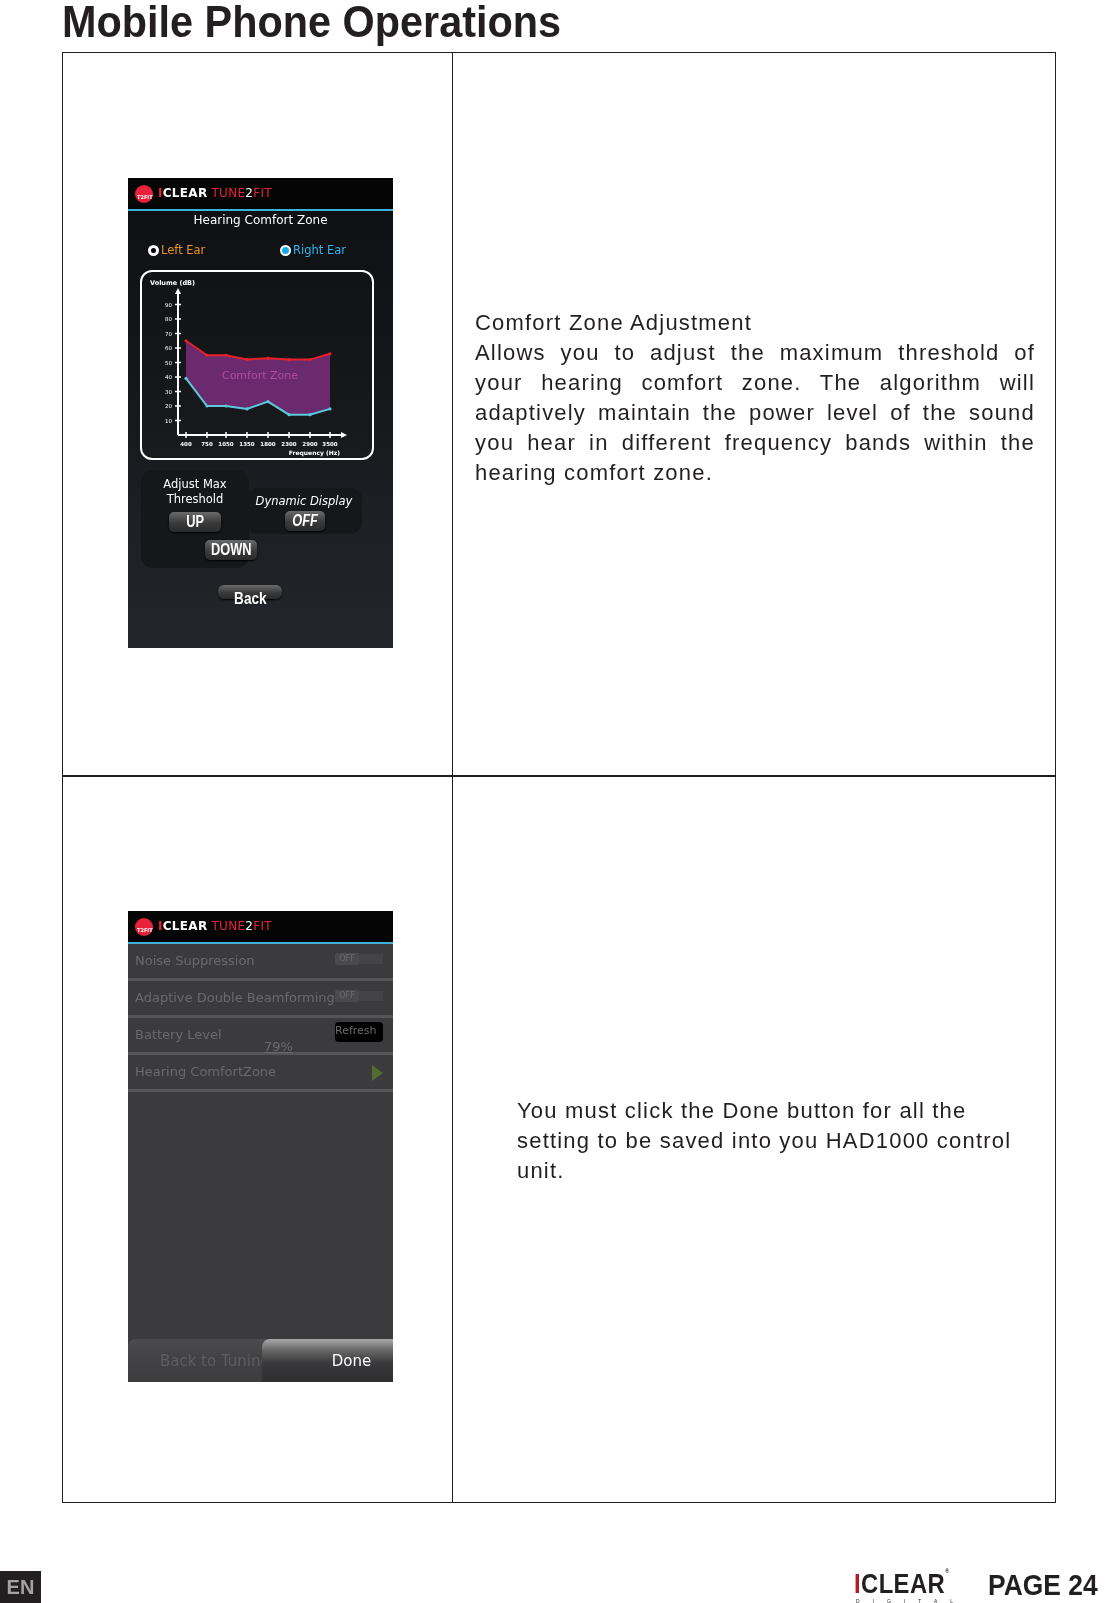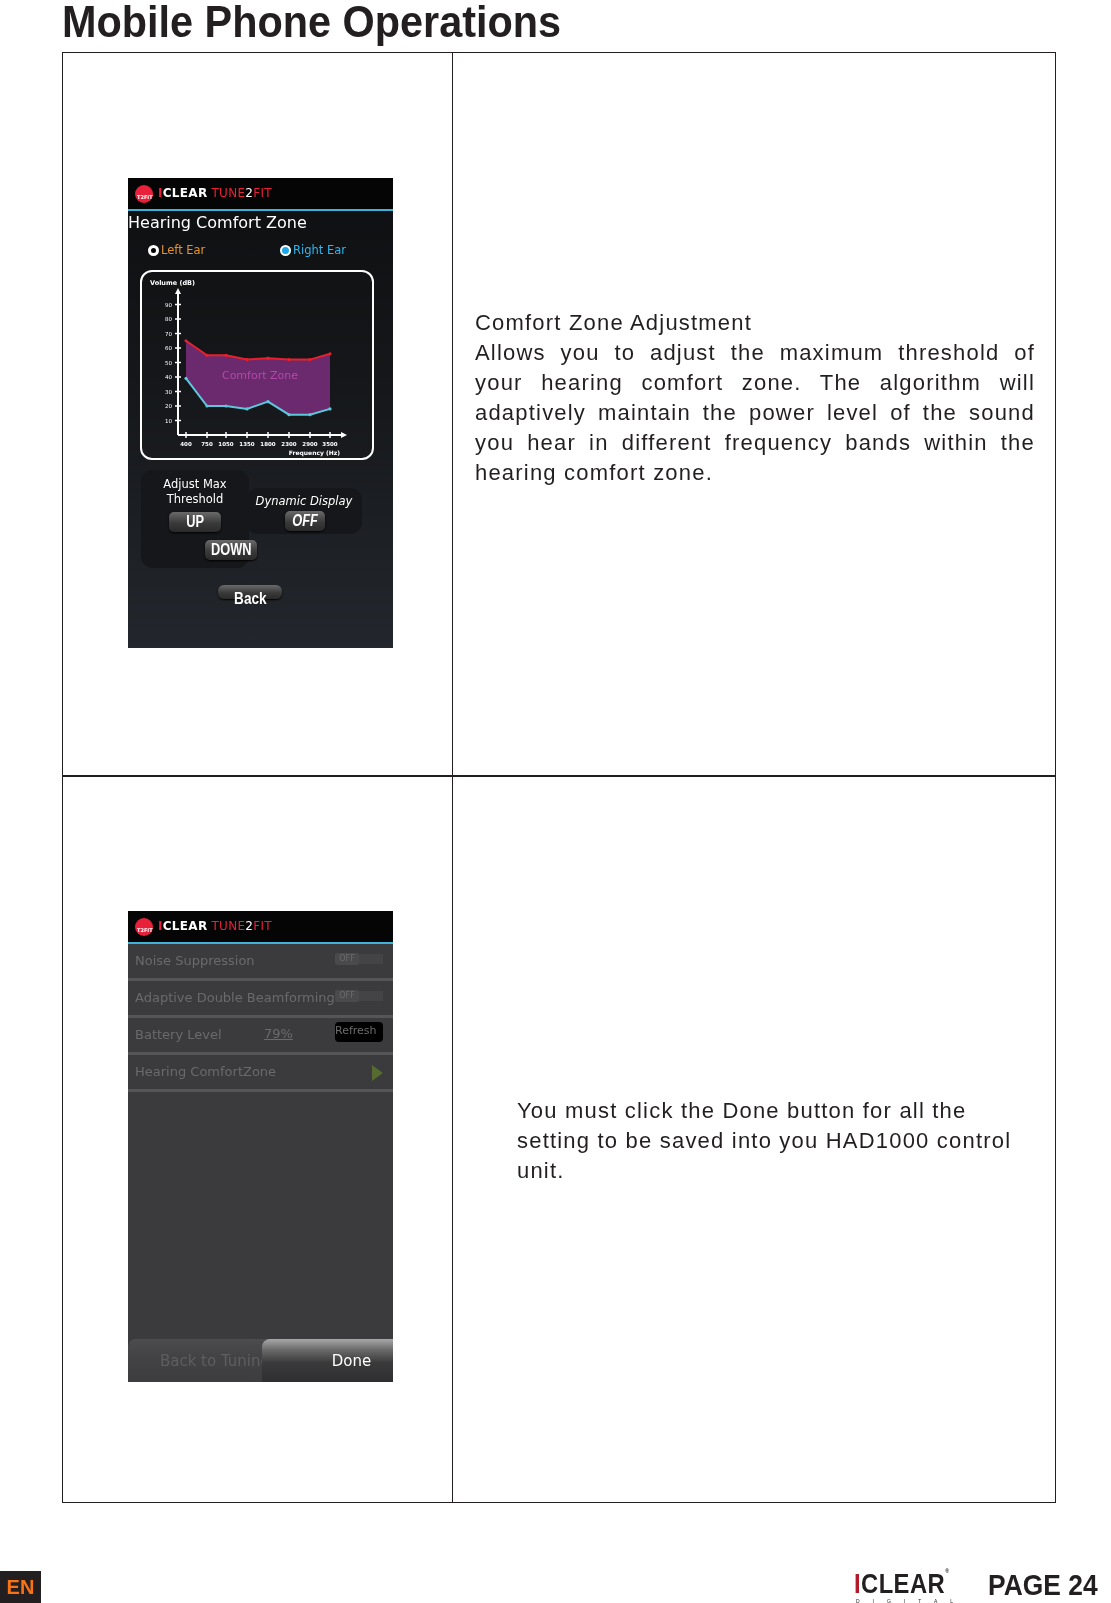--- a/index.html
+++ b/index.html
@@ -17,49 +17,49 @@
   .phone { position:absolute; left:128px; width:265px; overflow:hidden; font-family:"DejaVu Sans", sans-serif; }
   .p1 { top:178px; height:470px; background:linear-gradient(#0e0f11 0%, #15171a 45%, #23272d 100%); }
   .p2 { top:911px; height:471px; background:#3b3b3d; }
   .appbar { position:absolute; left:0; top:0; width:100%; height:31px; background:#050505; border-bottom:2px solid #3fb2dc; }
   .applogo { position:absolute; left:7px; top:7px; width:18px; height:18px; border-radius:50%; background:#e8203a; }
   .applogo span { position:absolute; left:2px; top:9px; font-size:5px; color:#fff; font-weight:bold; }
   .appname { position:absolute; left:30px; top:8px; font-size:12px; font-weight:bold; color:#fff; letter-spacing:0.3px; }
   .appname .bar { color:#e8203a; }
   .appname .t2 { color:#e8203a; font-weight:normal; margin-left:4px; }
   .appname .two { color:#fff; font-weight:normal; }
-  .p1 .title { position:absolute; left:0; width:100%; top:35px; color:#fff; font-size:16px; }
+  .p1 .title { position:absolute; left:0; width:100%; top:35px; text-align:center; color:#fff; font-size:12px; }
   .radio { position:absolute; top:65px; font-size:11.5px; }
   .radio .dot { display:inline-block; width:11px; height:11px; border-radius:50%; vertical-align:middle; margin-right:2px; box-sizing:border-box; }
   .radio-left { left:20px; color:#e3932b; }
   .radio-left .dot { background:#000; border:3px solid #fff; }
   .radio-right { left:152px; color:#2fb6ee; }
   .radio-right .dot { background:#1aa8e8; border:2px solid #fff; }
   .chartbox { position:absolute; left:12px; top:92px; width:234px; height:190px; border:2px solid #fff; border-radius:12px; box-sizing:border-box; }
   .chartbox svg { position:absolute; left:-2px; top:-2px; }
   .panel { position:absolute; background:#15171a; border-radius:12px; }
   .panel-adj { left:13px; top:292px; width:108px; height:98px; }
   .panel-dyn { left:118px; top:310px; width:116px; height:46px;font-style:italic; }
   .panel-label { position:absolute; width:100%; text-align:center; color:#fff; font-size:11.5px; line-height:15px; }
   .btn { position:absolute; height:20px; border-radius:5px; background:linear-gradient(#6a6a6a, #3a3a3a 55%, #2a2a2a); color:#fff; font-family:"Liberation Sans", sans-serif; font-weight:bold; font-size:16px; text-align:center; line-height:20px; box-shadow:0 1px 2px #000; transform-origin:center; }
   .btn span { display:inline-block; transform:scaleX(0.8); }
   .back-btn { left:90px; top:407px; width:64px; height:14px; line-height:27px; font-size:17px; border-radius:6px; }
 
   .row { position:absolute; left:0; width:100%; height:34px; border-bottom:3px solid #555557; color:#6a6a6c; font-size:13px; }
   .row .lbl { position:absolute; left:7px; top:9px; }
-  .row .val { position:absolute; left:136px; top:8px;text-decoration:underline; }
+  .row .val { position:absolute; left:136px; top:21px;text-decoration:underline; }
   .toggle { position:absolute; right:10px; top:10px; width:48px; height:10px; background:#444446; }
   .toggle .knob { position:absolute; left:0; top:-1px; width:24px; height:12px; background:#4a4a4c; border-radius:2px; font-size:8px; color:#6b6b6d; line-height:12px; text-align:center; }
   .refresh { position:absolute; right:10px; top:4px; width:48px; height:20px; border-radius:4px; background:#000000; color:#6b6b6d; font-size:11px; text-align:left; line-height:18px; }
   .arrow { position:absolute; right:10px; top:10px; width:0; height:0; border-top:8px solid transparent; border-bottom:8px solid transparent; border-left:11px solid #556b2f; }
   .tab { position:absolute; top:428px; height:43px; border-radius:8px 8px 0 0; font-size:15px; text-align:center; line-height:45px;padding-left:24px; }
   .tab-back { left:0; width:126px; background:linear-gradient(#4c4c4e, #434345 40%, #3d3d3f); color:#5e5e60; }
   .tab-done { left:134px; width:131px; background:linear-gradient(#a8a8a8 0%, #6a6a6a 25%, #3a3a3c 55%, #2e2e30); color:#fff; }
 
-  .footer-en { position:absolute; left:0; top:1571px; width:41px; height:32px; background:#231f20; color:#f97316; font-weight:bold; font-size:20px; text-align:center; line-height:32px; }
+  .footer-en { position:absolute; left:0; top:1571px; width:41px; height:32px; background:#231f20; color:#a3a3a3; font-weight:bold; font-size:20px; text-align:center; line-height:32px; }
   .footer-logo { position:absolute; left:854px; top:1568px; }
   .footer-logo .brand { font-weight:bold; font-size:28px; letter-spacing:0.5px; color:#231f20; transform:scaleX(0.85); transform-origin:left; display:inline-block; }
   .footer-logo .brand .i { color:#b31b2a; }
   .footer-logo .brand sup { font-size:6px; vertical-align:top; }
   .footer-logo .sub { position:absolute; left:2px; top:30px; font-size:5px; letter-spacing:13px; color:#231f20; white-space:nowrap; }
   .footer-page { position:absolute; left:988px; top:1568px; font-weight:bold; font-size:30px; color:#231f20; transform:scaleX(0.88); transform-origin:left; white-space:nowrap; }
 </style>
 </head>
 <body>
 

